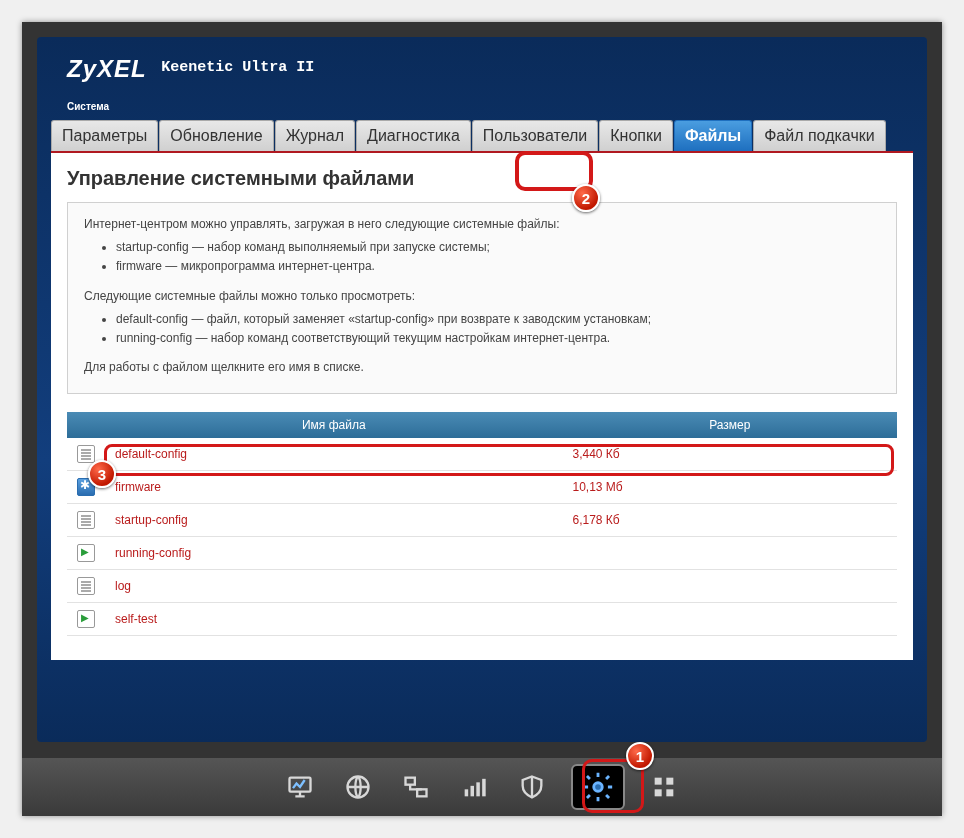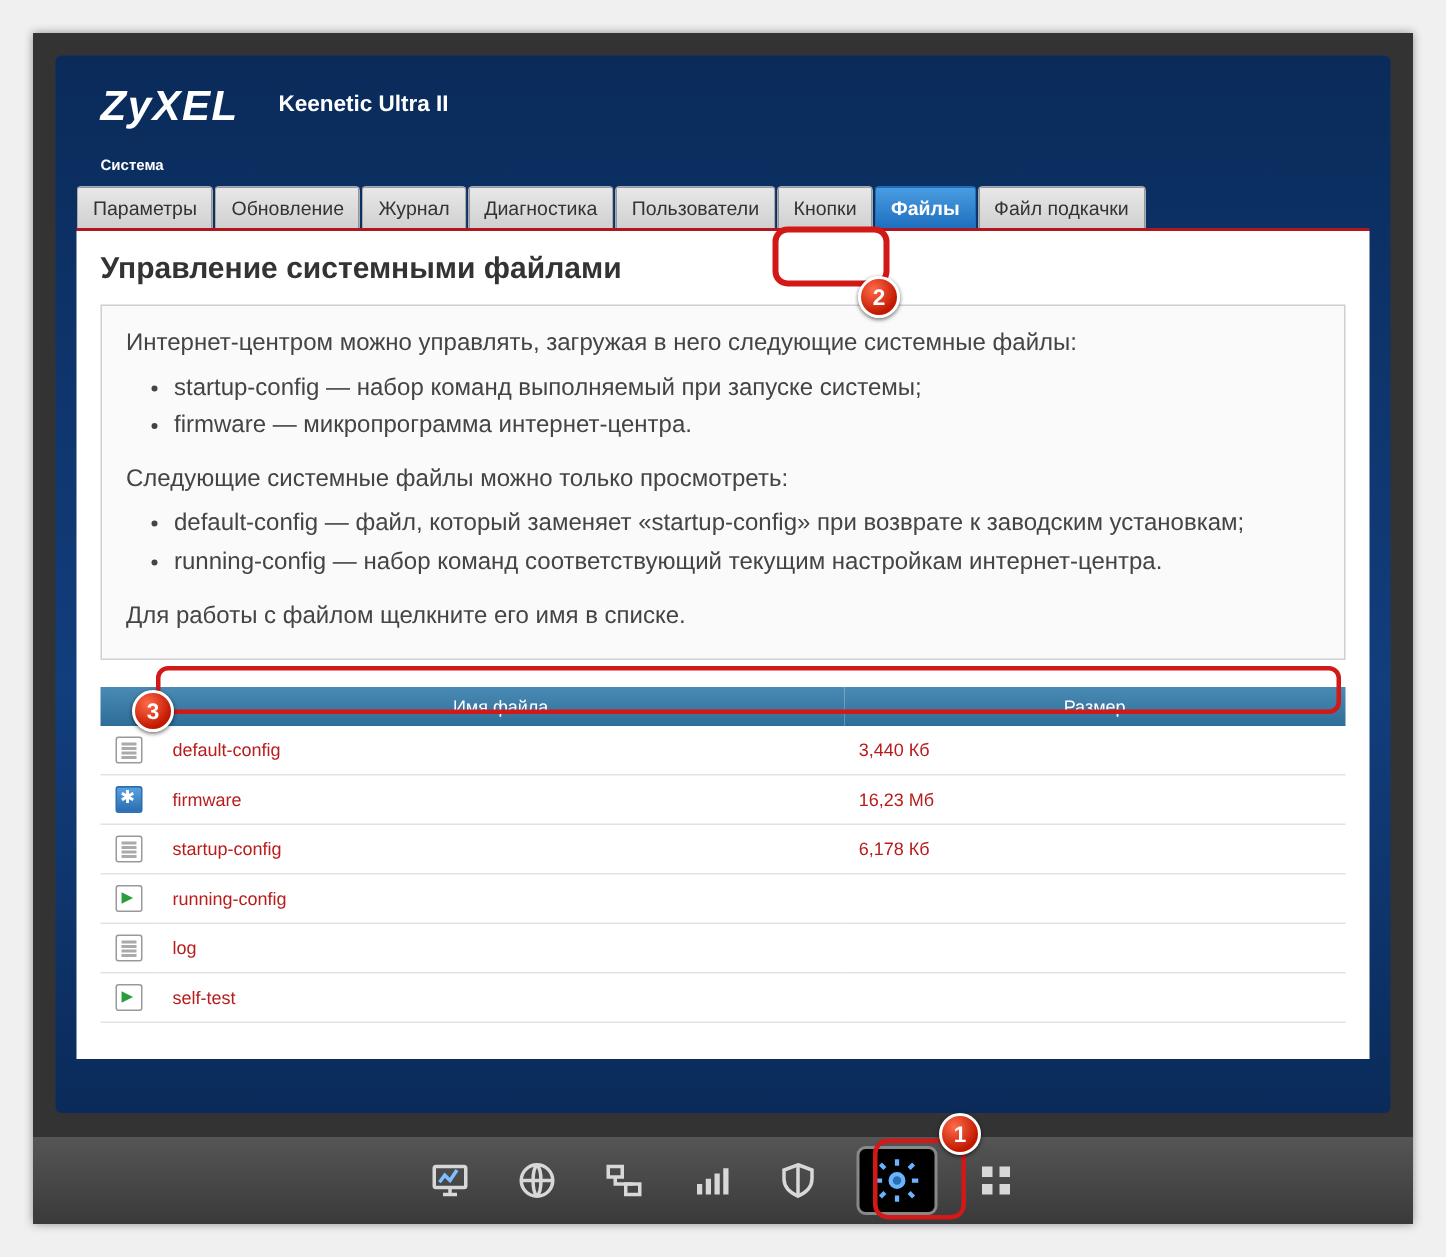--- a/index.html
+++ b/index.html
@@ -23,50 +23,51 @@
     left: 15px; top: 15px;
     width: 890px; height: 705px;
     background: linear-gradient(to bottom, #0a2b5a 0%, #123e7d 60%, #0a2b5a 100%);
     border-radius: 4px;
   }
   .header {
     padding: 18px 30px 8px 30px;
     color: #fff;
   }
   .logo {
-    font-size: 28px;
+    font-size: 24px;
     font-weight: bold;
     font-style: italic;
     letter-spacing: 1px;
     display: inline-block;
   }
   .model {
     display: inline-block;
     font-size: 15px;
     font-weight: bold;
-    margin-left: 22px;
+    margin-left: 10px;
     vertical-align: 6px;
+    font-family: Liberation Mono, monospace;
   }
   .section-title {
     color: #fff;
     font-size: 10px;
     font-weight: bold;
     padding: 10px 14px 8px 30px;
   }
   .tabs {
     display: flex;
     margin: 0 14px;
     border-bottom: 2px solid #b01820;
   }
   .tab {
     background: linear-gradient(#e8e8e8,#d0d0d0);
     border: 1px solid #aaa;
     border-bottom: none;
     color: #333;
-    font-size: 13px;
+    font-size: 16px;
     padding: 6px 10px;
     cursor: pointer;
     border-radius: 3px 3px 0 0;
     margin-right: 1px;
     position: relative;
   }
   .tab.active {
     background: linear-gradient(#4a9de0,#1e6fbf);
     color: #fff;
     font-weight: bold;
@@ -81,21 +82,21 @@
   .page-heading {
     font-size: 20px;
     font-weight: bold;
     color: #333;
     margin-bottom: 12px;
   }
   .info-box {
     border: 1px solid #d0d0d0;
     background: #fafafa;
     padding: 12px 16px;
-    font-size: 16px;
+    font-size: 12px;
     color: #444;
     line-height: 1.6;
   }
   .info-box ul { margin: 4px 0 10px 32px; }
   .info-box p { margin-bottom: 4px; }
   .file-table {
     width: 100%;
     border-collapse: collapse;
     margin-top: 18px;
     font-size: 12px;
@@ -254,21 +255,21 @@
         </thead>
         <tbody id="file-rows">
             <tr>
               <td class="icon-cell"><span class="fi fi-doc"></span></td>
               <td>default-config</td>
               <td>3,440 Кб</td>
             </tr>
             <tr>
               <td class="icon-cell"><span class="fi fi-gear"></span></td>
               <td>firmware</td>
-              <td>16,23 Мб</td>
+              <td>10,13 Мб</td>
             </tr>
             <tr>
               <td class="icon-cell"><span class="fi fi-doc"></span></td>
               <td>startup-config</td>
               <td>6,178 Кб</td>
             </tr>
             <tr>
               <td class="icon-cell"><span class="fi fi-run"></span></td>
               <td>running-config</td>
               <td></td>

